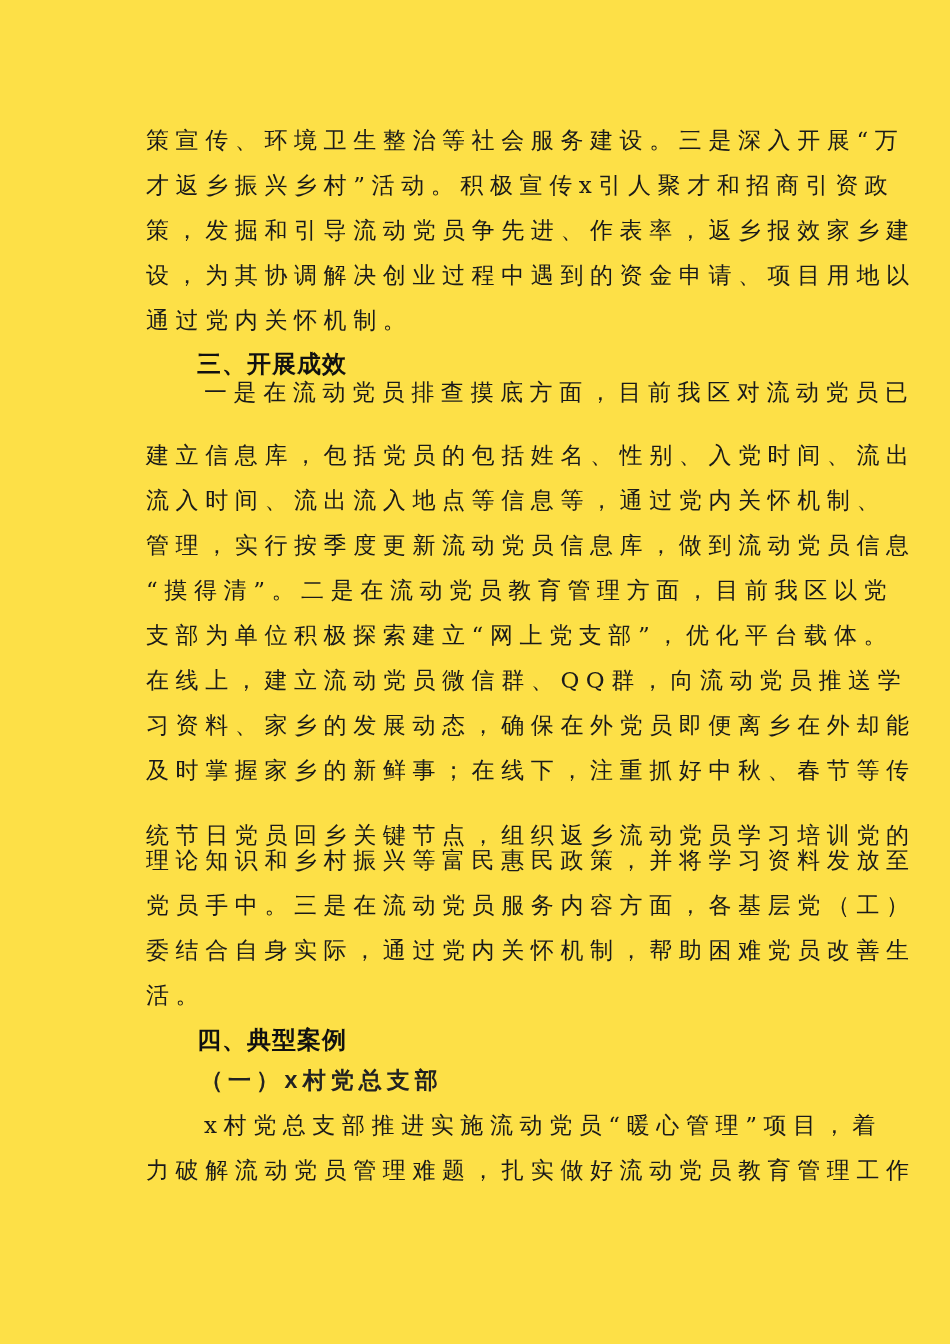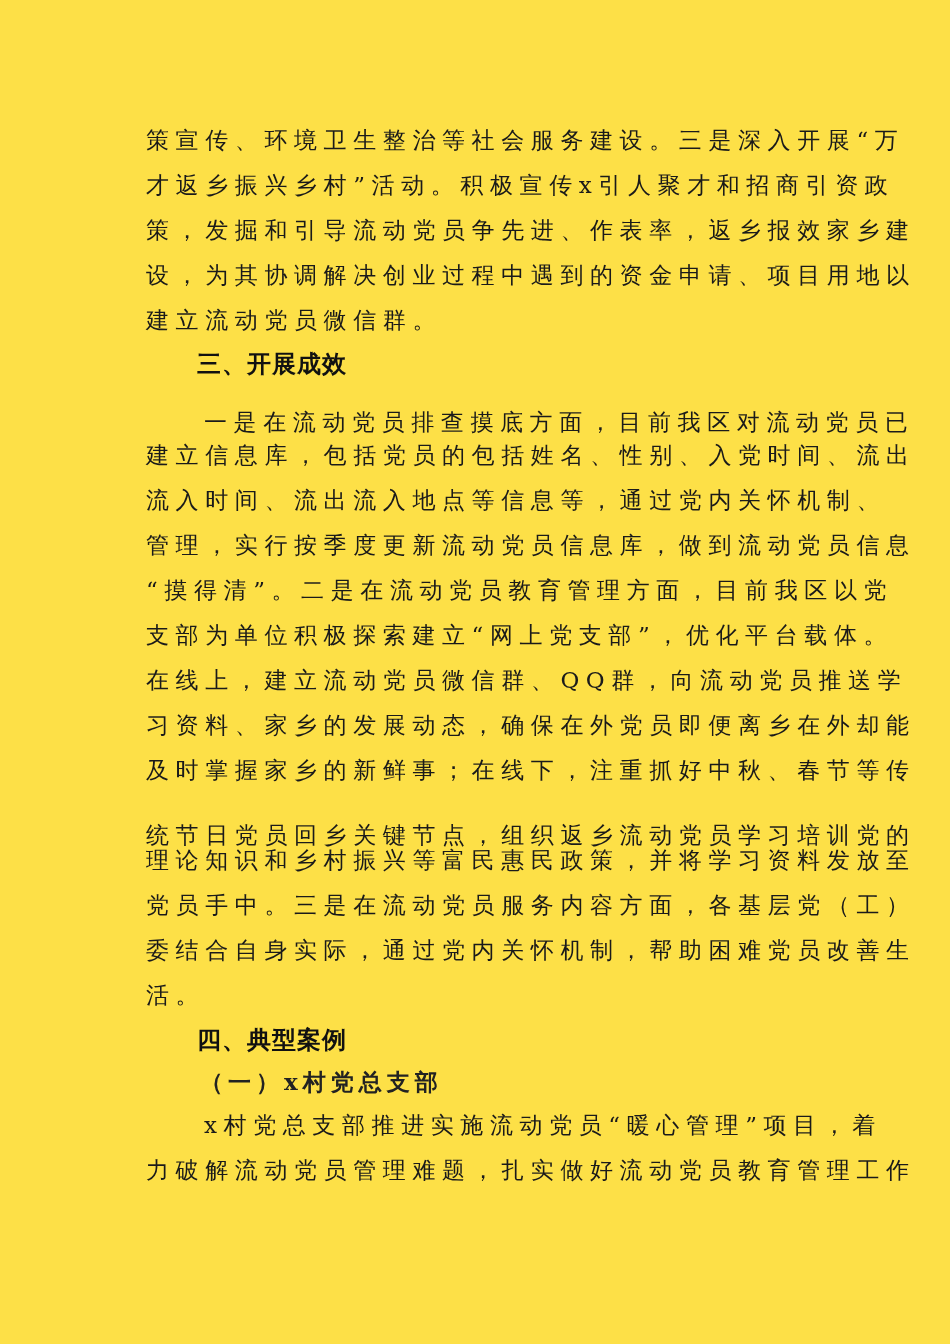--- a/index.html
+++ b/index.html
@@ -25,36 +25,37 @@
     font-size: 24px;
     letter-spacing: 1px;
     color: #111;
   }
   .subheading {
     left: 200px;
     font-size: 23px;
     letter-spacing: 5px;
     font-weight: bold;
     color: #222;
+    font-family: Liberation Mono, monospace;
   }
 </style>
 </head>
 <body>
 
 <div class="page">
 
   <div class="line" style="top:125px">策宣传、环境卫生整治等社会服务建设。三是深入开展“万</div>
   <div class="line" style="top:170px">才返乡振兴乡村”活动。积极宣传x引人聚才和招商引资政</div>
   <div class="line" style="top:215px">策，发掘和引导流动党员争先进、作表率，返乡报效家乡建</div>
   <div class="line" style="top:260px">设，为其协调解决创业过程中遇到的资金申请、项目用地以</div>
-  <div class="line" style="top:305px">建立流动党员微信群。</div>
+  <div class="line" style="top:305px">通过党内关怀机制。</div>
 
   <div class="line heading" style="top:349px">三、开展成效</div>
 
-  <div class="line indent" style="top:407px">一是在流动党员排查摸底方面，目前我区对流动党员已</div>
+  <div class="line indent" style="top:377px">一是在流动党员排查摸底方面，目前我区对流动党员已</div>
   <div class="line" style="top:440px">建立信息库，包括党员的包括姓名、性别、入党时间、流出</div>
   <div class="line" style="top:485px">流入时间、流出流入地点等信息等，通过党内关怀机制、</div>
   <div class="line" style="top:530px">管理，实行按季度更新流动党员信息库，做到流动党员信息</div>
   <div class="line" style="top:575px">“摸得清”。二是在流动党员教育管理方面，目前我区以党</div>
   <div class="line" style="top:620px">支部为单位积极探索建立“网上党支部”，优化平台载体。</div>
   <div class="line" style="top:665px">在线上，建立流动党员微信群、QQ群，向流动党员推送学</div>
   <div class="line" style="top:755px">及时掌握家乡的新鲜事；在线下，注重抓好中秋、春节等传</div>
   <div class="line" style="top:710px">习资料、家乡的发展动态，确保在外党员即便离乡在外却能</div>
   <div class="line" style="top:820px">统节日党员回乡关键节点，组织返乡流动党员学习培训党的</div>
   <div class="line" style="top:845px">理论知识和乡村振兴等富民惠民政策，并将学习资料发放至</div>

